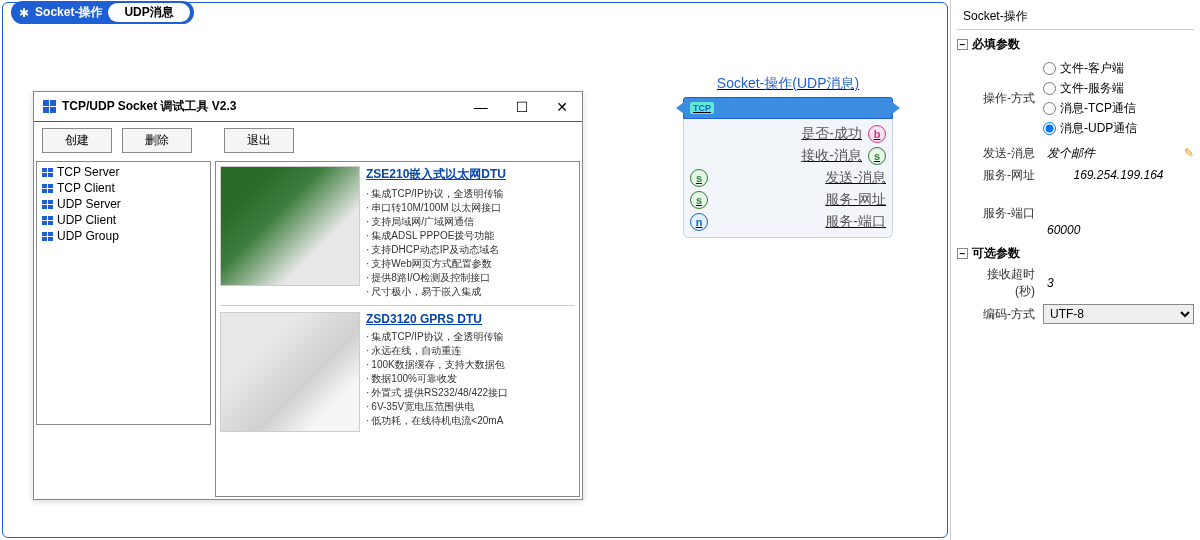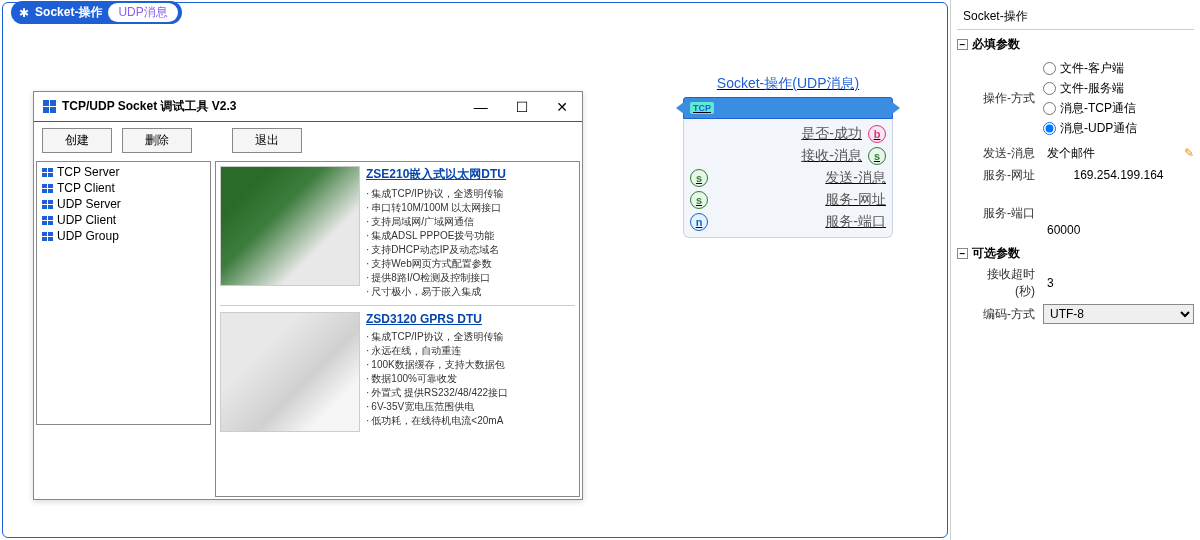--- a/index.html
+++ b/index.html
@@ -5,21 +5,21 @@
 * { box-sizing: border-box; margin: 0; padding: 0; }
 body { font-family: "Microsoft YaHei", Arial, sans-serif; font-size: 12px; background: #fff; width: 1200px; height: 540px; overflow: hidden; }
 .main { display: flex; height: 540px; }
 .left-area { flex: 1; position: relative; border: 1px solid #1e5fd6; border-radius: 6px; margin: 2px; background: #fff; }
 .right-panel { width: 250px; border-left: 1px solid #ccc; background: #fff; padding: 4px 6px; }
 
 
 .pill-bar { display: flex; align-items: center; gap: 6px; position: absolute; top: -2px; left: 8px; background: #1e5fd6; border-radius: 12px; padding: 2px 4px 2px 8px; color: #fff; }
 .pill-bar .icon { color: #fff; }
 .pill-bar .title { font-weight: bold; }
-.pill-bar .sub { background: #fff; color: #8b5cf6; border-radius: 10px; padding: 1px 10px; font-weight: normal; }
+.pill-bar .sub { background: #fff; color: #000000; border-radius: 10px; padding: 1px 16px; font-weight: bold; }
 
 
 .win { position: absolute; top: 88px; left: 30px; width: 550px; border: 1px solid #888; background: #fff; box-shadow: 0 2px 6px rgba(0,0,0,0.15); }
 .win-titlebar { display: flex; align-items: center; padding: 6px 8px; border-bottom: 1px solid #a21caf; }
 .win-icon { width: 14px; height: 14px; display: inline-block; margin-right: 6px; }
 .win-icon span { display:inline-block; width:6px; height:6px; background:#1e5fd6; float:left; margin:0.5px;}
 .win-icon span:nth-child(1){background:#1e5fd6;}
 .win-icon span:nth-child(2){background:#1e5fd6;}
 .win-icon span:nth-child(3){background:#1e5fd6;}
 .win-icon span:nth-child(4){background:#1e5fd6;}
@@ -59,21 +59,21 @@
 .port.n { background:#e3f2fd; color:#1565c0; border:1px solid #1565c0;}
 
 
 .prop-tab { border-bottom: 1px solid #ccc; padding: 4px 6px; font-size: 12px; }
 .prop-section { margin-top: 6px; }
 .prop-section-h { display: flex; align-items: center; gap: 4px; font-weight: bold; font-size: 12px; cursor:pointer;}
 .prop-section-h .toggle { border:1px solid #888; width:11px; height:11px; display:inline-flex; align-items:center; justify-content:center; font-size:10px; line-height:1;}
 .prop-row { display: flex; align-items: center; margin: 4px 0 4px 14px; font-size: 12px; }
 .prop-label { width: 72px; text-align: right; padding-right: 8px; color:#333;}
 .prop-value { flex: 1; }
-.prop-value input[type=text] { width: 100%; border: 1px solid #bbb; padding: 2px 4px; font-size: 12px; }
+.prop-value input[type=text] { width: 100%; border: 1px solid #bbb; padding: 2px 4px; font-size: 12px; font-style: italic; }
 .prop-value select { width: 100%; border: 1px solid #888; padding: 1px 2px; font-size: 12px; }
 .radio-group label { display: flex; align-items: center; gap: 4px; margin: 3px 0; cursor:pointer;}
 .radio-group input { margin:0;}
 .edit-icon { color:#e68a00; margin-left:4px; cursor:pointer;}
 </style>
 </head>
 <body>
 
 <div class="main">
   <div class="left-area">
@@ -94,21 +94,21 @@
         <span class="win-title">TCP/UDP Socket 调试工具 V2.3</span>
         <div class="win-controls">
           <span>—</span>
           <span>☐</span>
           <span>✕</span>
         </div>
       </div>
       <div class="win-toolbar">
         <button class="win-btn">创建</button>
         <button class="win-btn">删除</button>
-        <button class="win-btn" style="margin-left:30px">退出</button>
+        <button class="win-btn" style="margin-left:22px">退出</button>
       </div>
       <div class="win-body">
         <div class="tree" id="tree">
             <div class="tree-item">
               <span class="ticon">
                 <span></span>
                 <span></span>
                 <span></span>
                 <span></span>
               </span>

